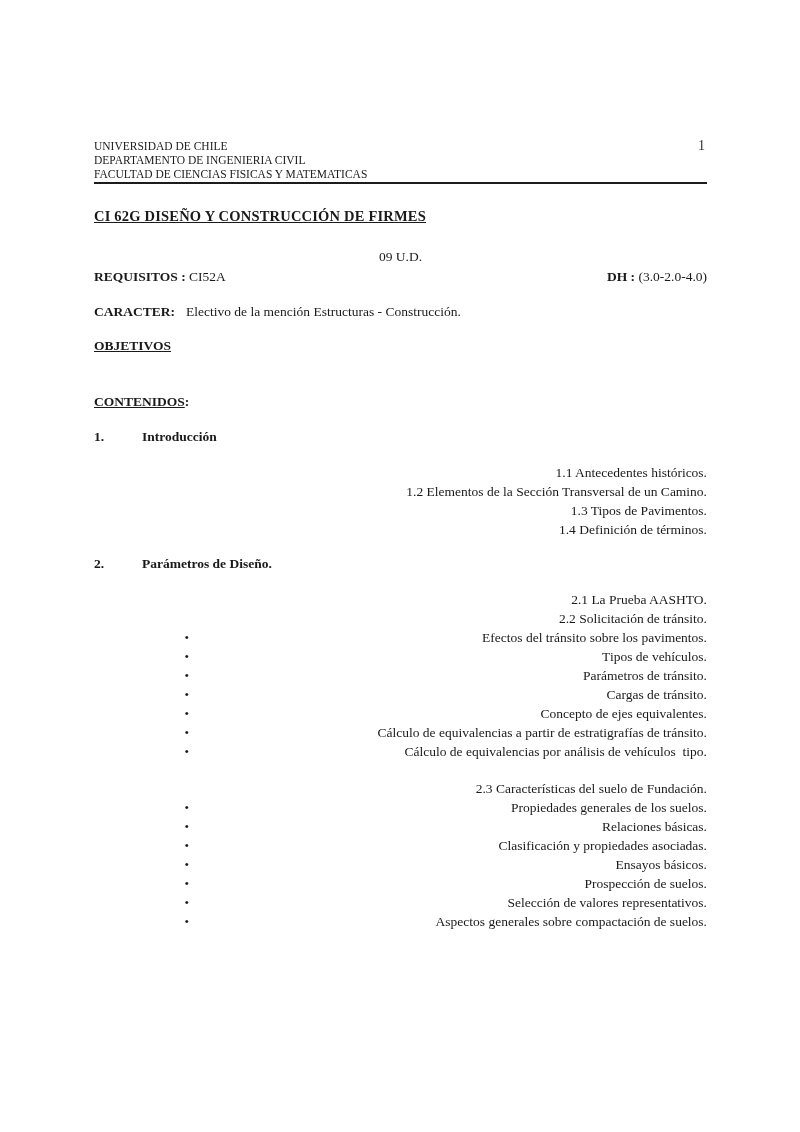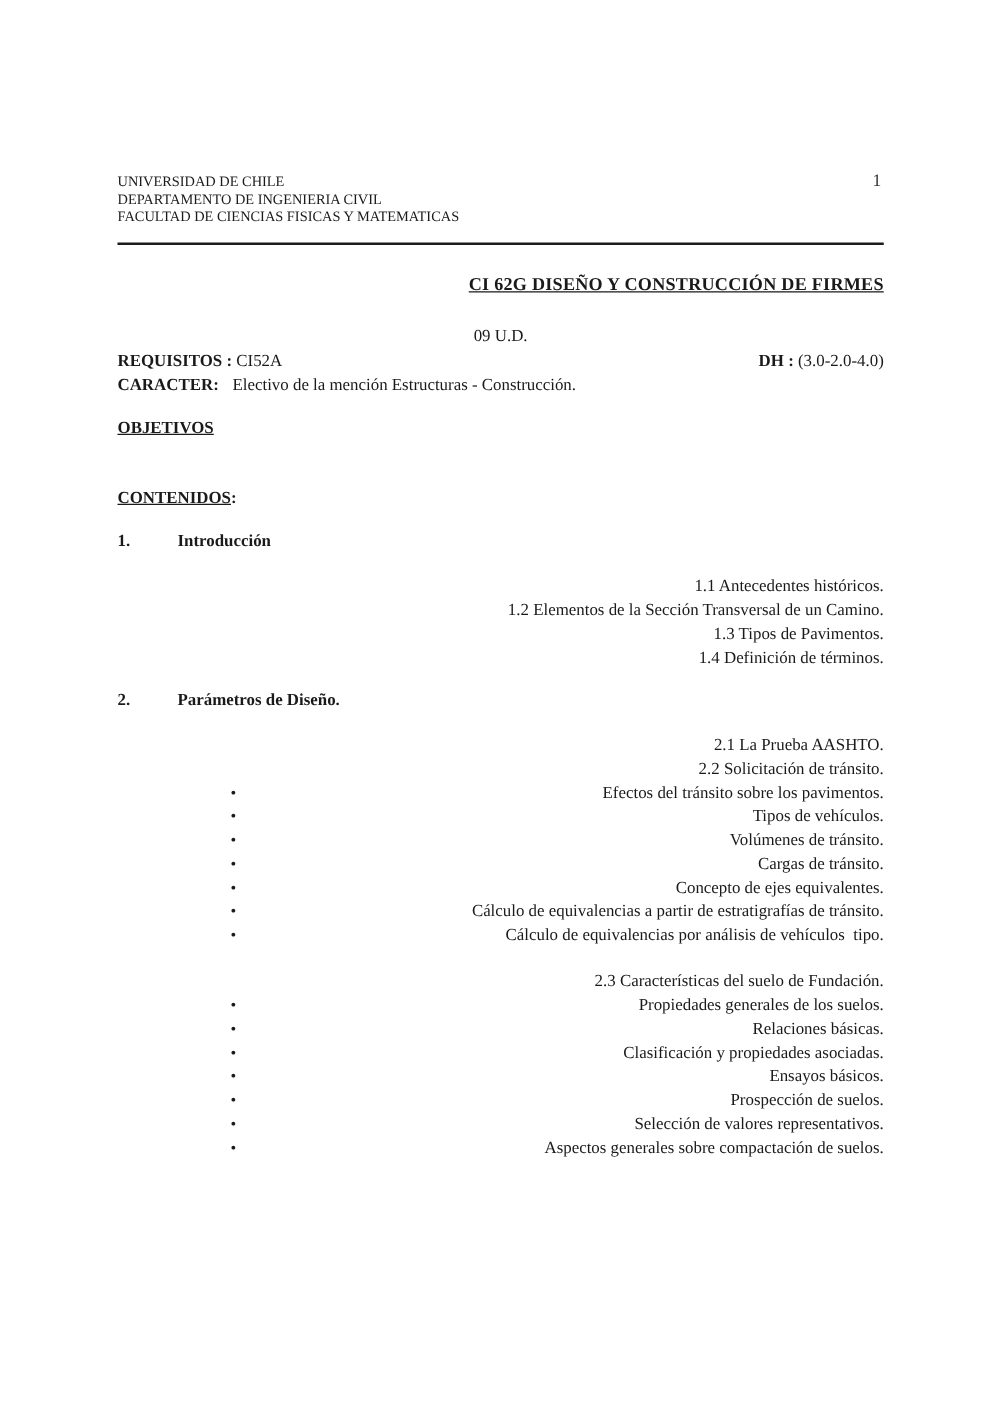--- a/index.html
+++ b/index.html
@@ -14,39 +14,39 @@
     font-size:13.5px;
     padding:139px 93px 0 94px;
   }
   .page-number {
     position:absolute; top:138px; right:95px;
     font-size:14px; color:#333;
   }
   .doc-header {
     font-size:11.5px; line-height:14px;
     border-bottom:2px solid #1c1c1c;
-    padding-bottom:13px;
+    padding-bottom:1px;
   }
   .course-title {
     margin-top:24px;
-    text-align:right;
+    text-align:left;
     font-weight:bold;
     font-size:14.5px;
     line-height:16px;
     text-decoration:underline;
     letter-spacing:0.2px;
   }
   .course-units { margin-top:23px; text-align:center; line-height:19px; }
   .req-row {
     margin-top:1px;
     display:flex; justify-content:space-between;
     line-height:19px;
   }
   .bold { font-weight:bold; }
-  .caracter-row { line-height:19px; }
+  .caracter-row { margin-top:16px; line-height:19px; }
   .caracter-row .val { margin-left:11px; }
   .heading-underlined {
     margin-top:15px; line-height:19px;
     font-weight:bold;
   }
   .heading-underlined .u { text-decoration:underline;text-align:right; }
   .contenidos-heading { margin-top:37px; }
   .sec-heading {
     display:flex; margin-top:16px;
     font-weight:bold; line-height:19px;
@@ -127,21 +127,21 @@
     <div class="bullet-line">
       <span class="bullet-marker">•</span>
       <span class="bullet-text">Efectos del tránsito sobre los pavimentos.</span>
     </div>
     <div class="bullet-line">
       <span class="bullet-marker">•</span>
       <span class="bullet-text">Tipos de vehículos.</span>
     </div>
     <div class="bullet-line">
       <span class="bullet-marker">•</span>
-      <span class="bullet-text">Volúmenes de tránsito.</span>
+      <span class="bullet-text">Parámetros de tránsito.</span>
     </div>
     <div class="bullet-line">
       <span class="bullet-marker">•</span>
       <span class="bullet-text">Cargas de tránsito.</span>
     </div>
     <div class="bullet-line">
       <span class="bullet-marker">•</span>
       <span class="bullet-text">Concepto de ejes equivalentes.</span>
     </div>
     <div class="bullet-line">

